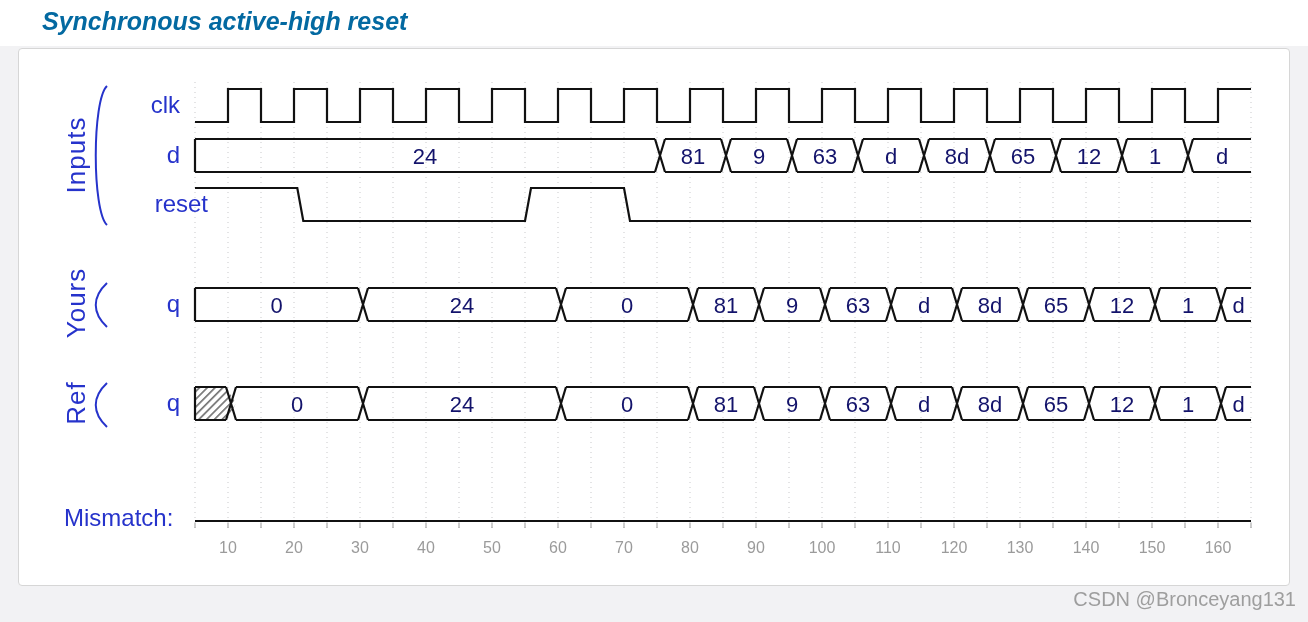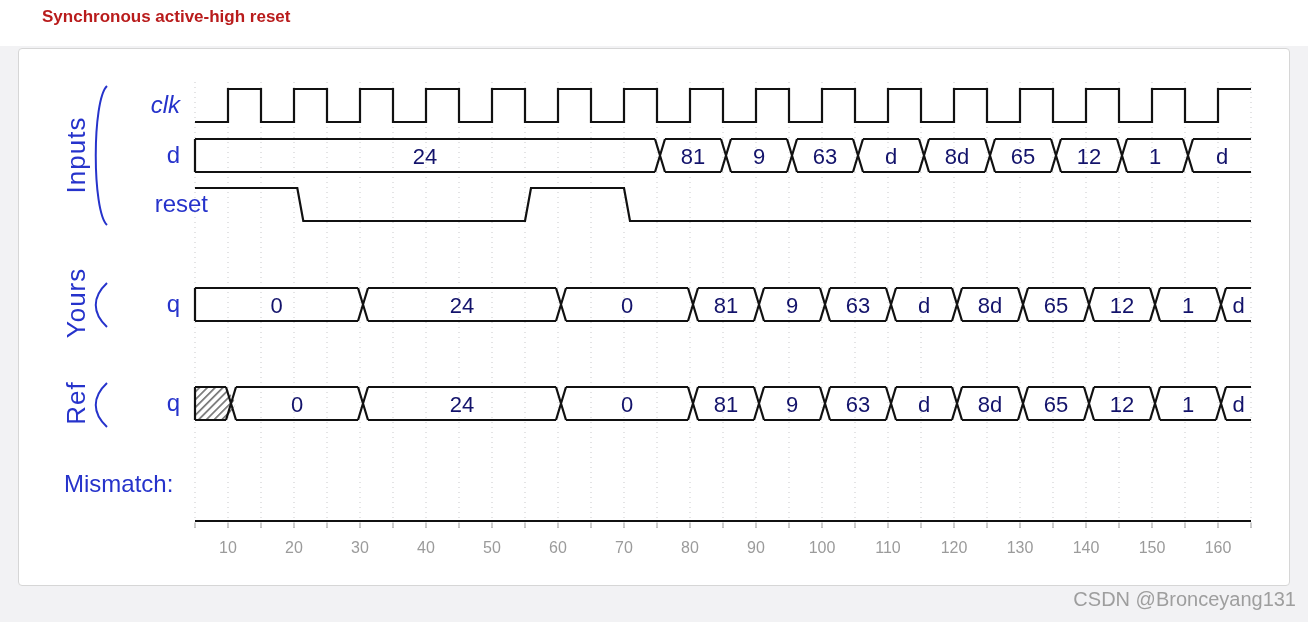--- a/index.html
+++ b/index.html
@@ -1,28 +1,28 @@
 <!DOCTYPE html>
 <html><head>
 <meta charset="utf-8">
 <style>
   html,body{margin:0;padding:0;background:#ffffff;}
   #page{position:relative;width:1308px;height:622px;overflow:hidden;
         font-family:"Liberation Sans",sans-serif;}
   #gray-region{position:absolute;left:0;top:46px;width:1308px;height:576px;background:#f2f2f4;}
   #panel{position:absolute;left:18px;top:48px;width:1270px;height:536px;background:#ffffff;
          border:1px solid #d6d6d6;border-radius:4px;}
-  #page-title{position:absolute;left:42px;top:7px;font-size:17px;font-weight:bold;color:#b91c1c;
-              letter-spacing:0px;}
+  #page-title{position:absolute;left:42px;top:7px;font-size:25px;font-weight:bold;color:#0369a1;
+              letter-spacing:0px;font-style:italic;}
   #wave-svg{position:absolute;left:0;top:0;width:1308px;height:622px;}
   .sig-label{position:absolute;left:0;width:180px;text-align:right;color:#2633cb;
              font-size:24px;line-height:30px;}
   .group-label{position:absolute;width:140px;height:30px;text-align:center;color:#2633cb;
                font-size:26px;line-height:30px;transform:rotate(-90deg);letter-spacing:1px;}
-  #mismatch-label{position:absolute;left:64px;top:469px;color:#2633cb;font-size:24px;line-height:30px;}
+  #mismatch-label{position:absolute;left:64px;top:503px;color:#2633cb;font-size:24px;line-height:30px;}
   #watermark{position:absolute;right:12px;top:588px;color:#9e9e9e;font-size:20px;}
 </style>
 </head>
 <body>
 
 <div id="page">
   <div id="gray-region"></div>
   <div id="page-title">Synchronous active-high reset</div>
   <div id="panel"></div>
 
@@ -232,21 +232,21 @@
       </g>
       <path d="M107,86 C92,100 92,211 107,225" stroke="#2633cb" stroke-width="2" fill="none"></path>
       <path d="M107,283 C92,297 92,313 107,327" stroke="#2633cb" stroke-width="2" fill="none"></path>
       <path d="M107,383 C92,397 92,413 107,427" stroke="#2633cb" stroke-width="2" fill="none"></path>
     </svg>
 
   <div class="group-label" style="left:6px;top:140px;">Inputs</div>
   <div class="group-label" style="left:6px;top:288px;">Yours</div>
   <div class="group-label" style="left:6px;top:388px;">Ref</div>
 
-  <div class="sig-label" style="top:90px;font-style:italic;">clk</div>
+  <div class="sig-label" style="top:90px;">clk</div>
   <div class="sig-label" style="top:140px;">d</div>
   <div class="sig-label" style="top:189px;margin-left:28px;">reset</div>
   <div class="sig-label" style="top:289px;">q</div>
   <div class="sig-label" style="top:388px;">q</div>
   <div id="mismatch-label">Mismatch:</div>
 
   <div id="watermark">CSDN @Bronceyang131</div>
 </div>
 
 </body></html>

